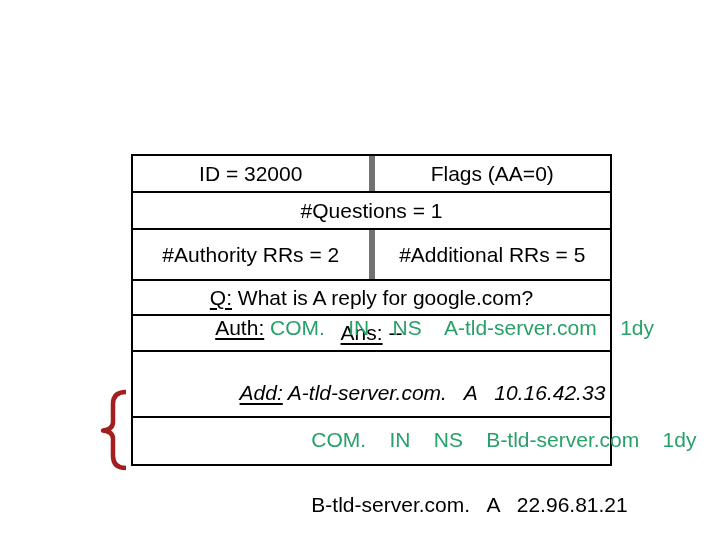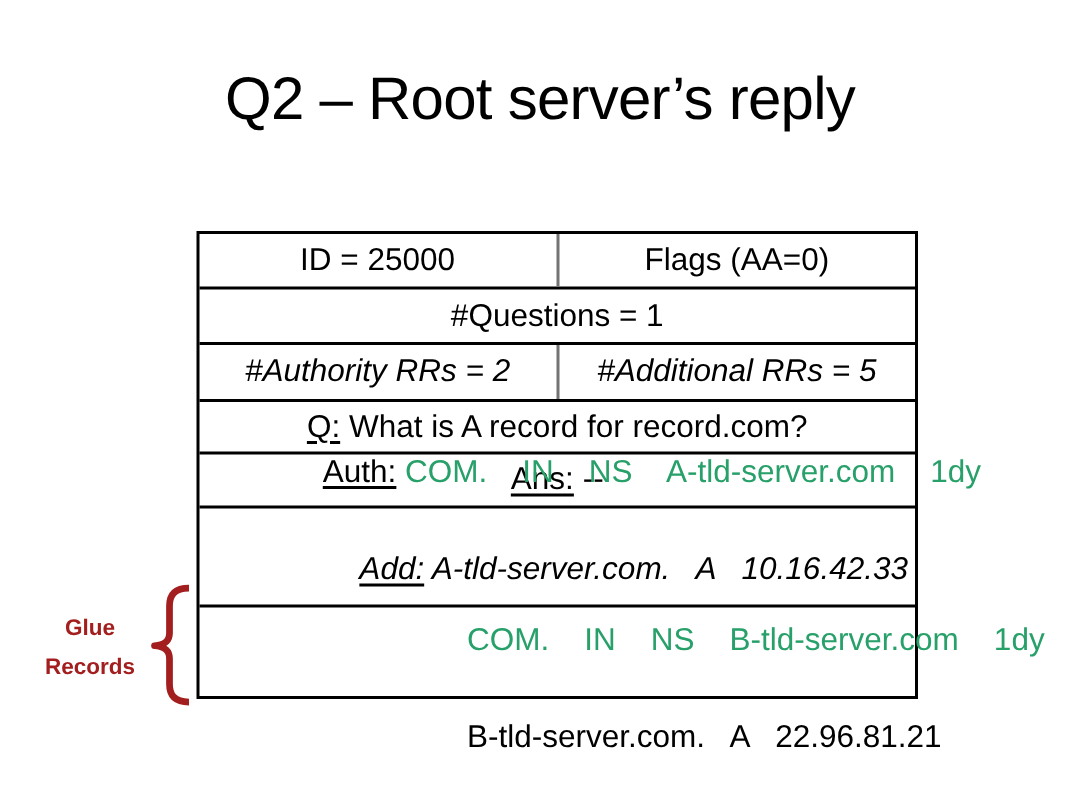--- a/index.html
+++ b/index.html
@@ -39,35 +39,35 @@
     background: #ffffff;
   }
   .trow {
     display: flex;
     box-sizing: border-box;
     border-top: 2px solid #000000;
   }
   .trow.first { border-top: none; }
   .h-r1 { height: 35px; }
   .h-r2 { height: 37px; flex-direction: column; }
-  .h-r3 { height: 38px; font-style: italic; }
+  .h-r3 { height: 51px; }
   .h-r4 { height: 35px; }
   .h-r5 { height: 36px; }
   .h-r6 { height: 66px; }
   .h-r7 { height: 64px; }
 
   .cell {
     flex: 1;
     display: flex;
     align-items: center;
     justify-content: center;
     box-sizing: border-box;
     white-space: nowrap;
   }
-  .cell.rcell { border-left: 2px solid #737373; }
+  .cell.rcell { border-left: 6px solid #737373; }
 
   .centerrow {
     width: 100%;
     display: flex;
     align-items: center;
     justify-content: center;
     white-space: pre;
   }
 
   .stack {
@@ -109,41 +109,40 @@
     top: 389px;
     width: 32px;
     height: 82px;
   }
 </style>
 </head>
 <body>
 
 <div class="slide">
 
-  <div class="title">Q2 – Root server’s reply</div>
 
   <div class="tbl">
 
     <div class="trow first h-r1">
-      <div class="cell">ID = 25000</div>
+      <div class="cell">ID = 32000</div>
       <div class="cell rcell">Flags (AA=0)</div>
     </div>
 
     <div class="trow h-r2">
       <div class="cell">#Questions = 1</div>
     </div>
 
     <div class="trow h-r3">
       <div class="cell">#Authority RRs = 2</div>
       <div class="cell rcell">#Additional RRs = 5</div>
     </div>
 
     <div class="trow h-r4">
       <div class="centerrow">
-        <span class="u">Q:</span><span class="pre"> What is A record for record.com?</span>
+        <span class="u">Q:</span><span class="pre"> What is A reply for google.com?</span>
       </div>
     </div>
 
     <div class="trow h-r5">
       <div class="centerrow">
         <span class="u">Ans:</span><span class="pre"> --</span>
       </div>
     </div>
 
     <div class="trow h-r6">
@@ -163,22 +162,18 @@
           <span class="u">Add:</span><span class="pre"> A-tld-server.com.   A   10.16.42.33</span>
         </div>
         <div class="line add-l2">
           <span class="pre">B-tld-server.com.   A   22.96.81.21</span>
         </div>
       </div>
     </div>
 
   </div>
 
-  <div class="glue-label">
-    <div>Glue</div>
-    <div>Records</div>
-  </div>
 
   <svg class="brace" viewBox="0 0 32 82" xmlns="http://www.w3.org/2000/svg">
     <path d="M29 3 C19 3 16 8 16 15 L16 33 C16 39 12 41 6 41.5 C12 42 16 44 16 50 L16 67 C16 74 19 79 29 79" fill="none" stroke="#a31e1e" stroke-width="4.5" stroke-linejoin="round" stroke-linecap="butt"></path>
   </svg>
 
 </div>
 
 </body></html>

